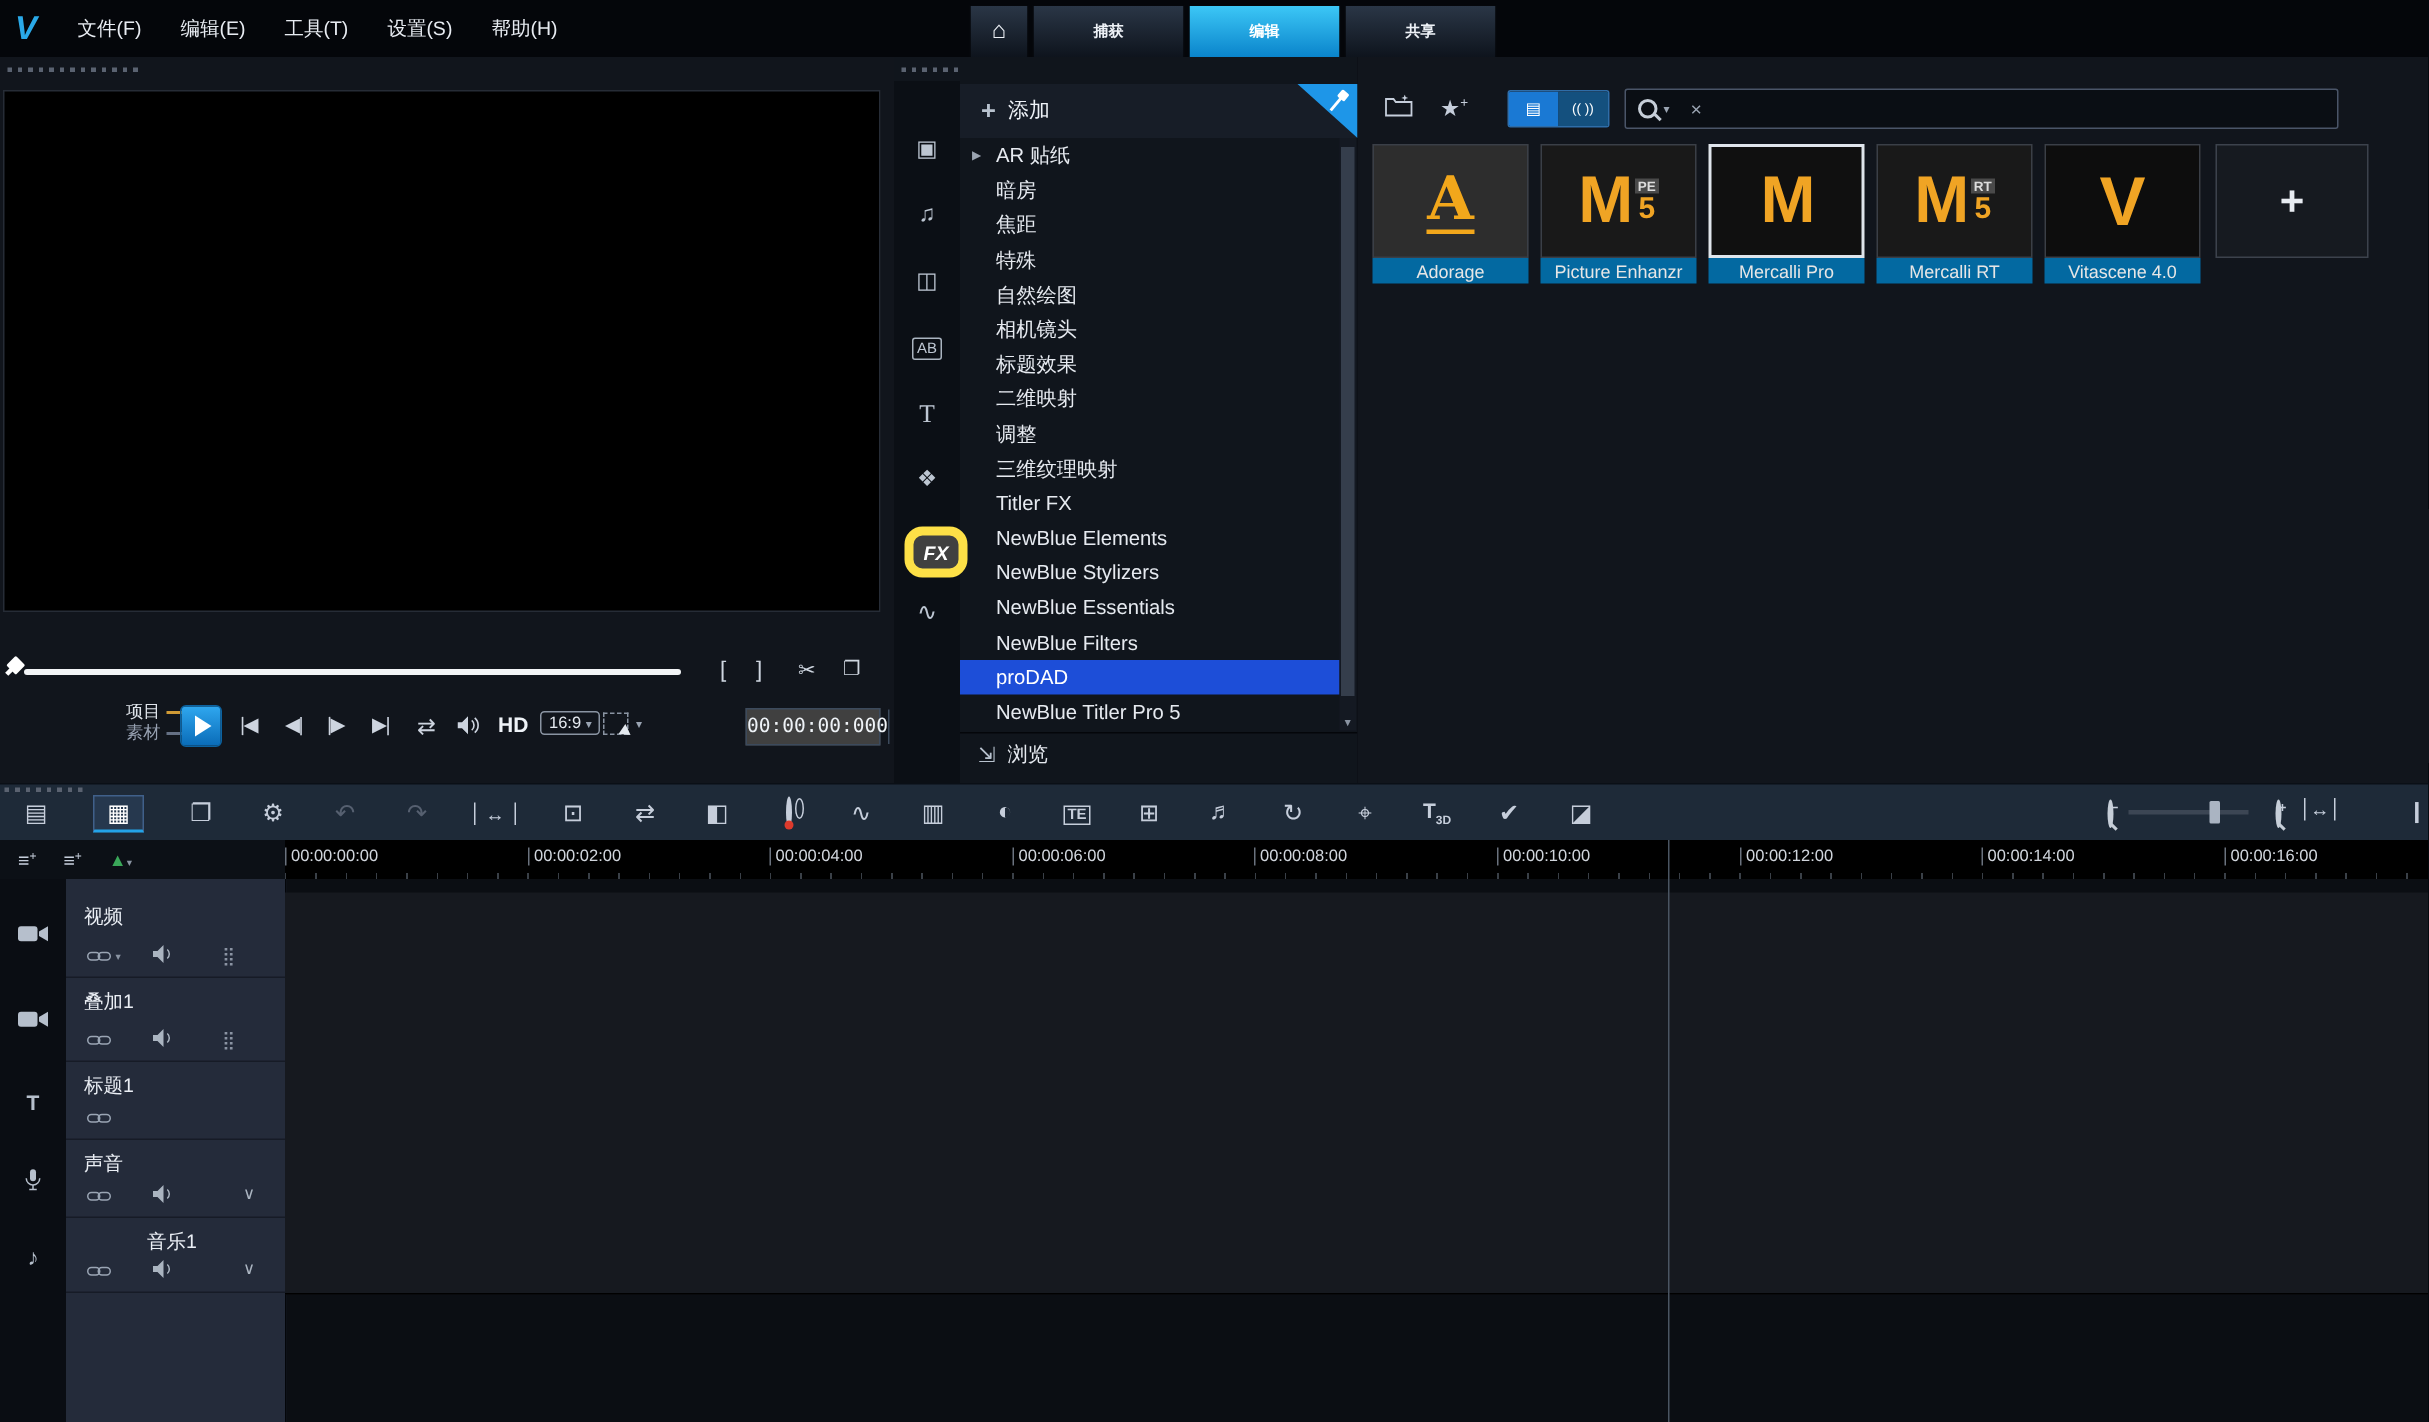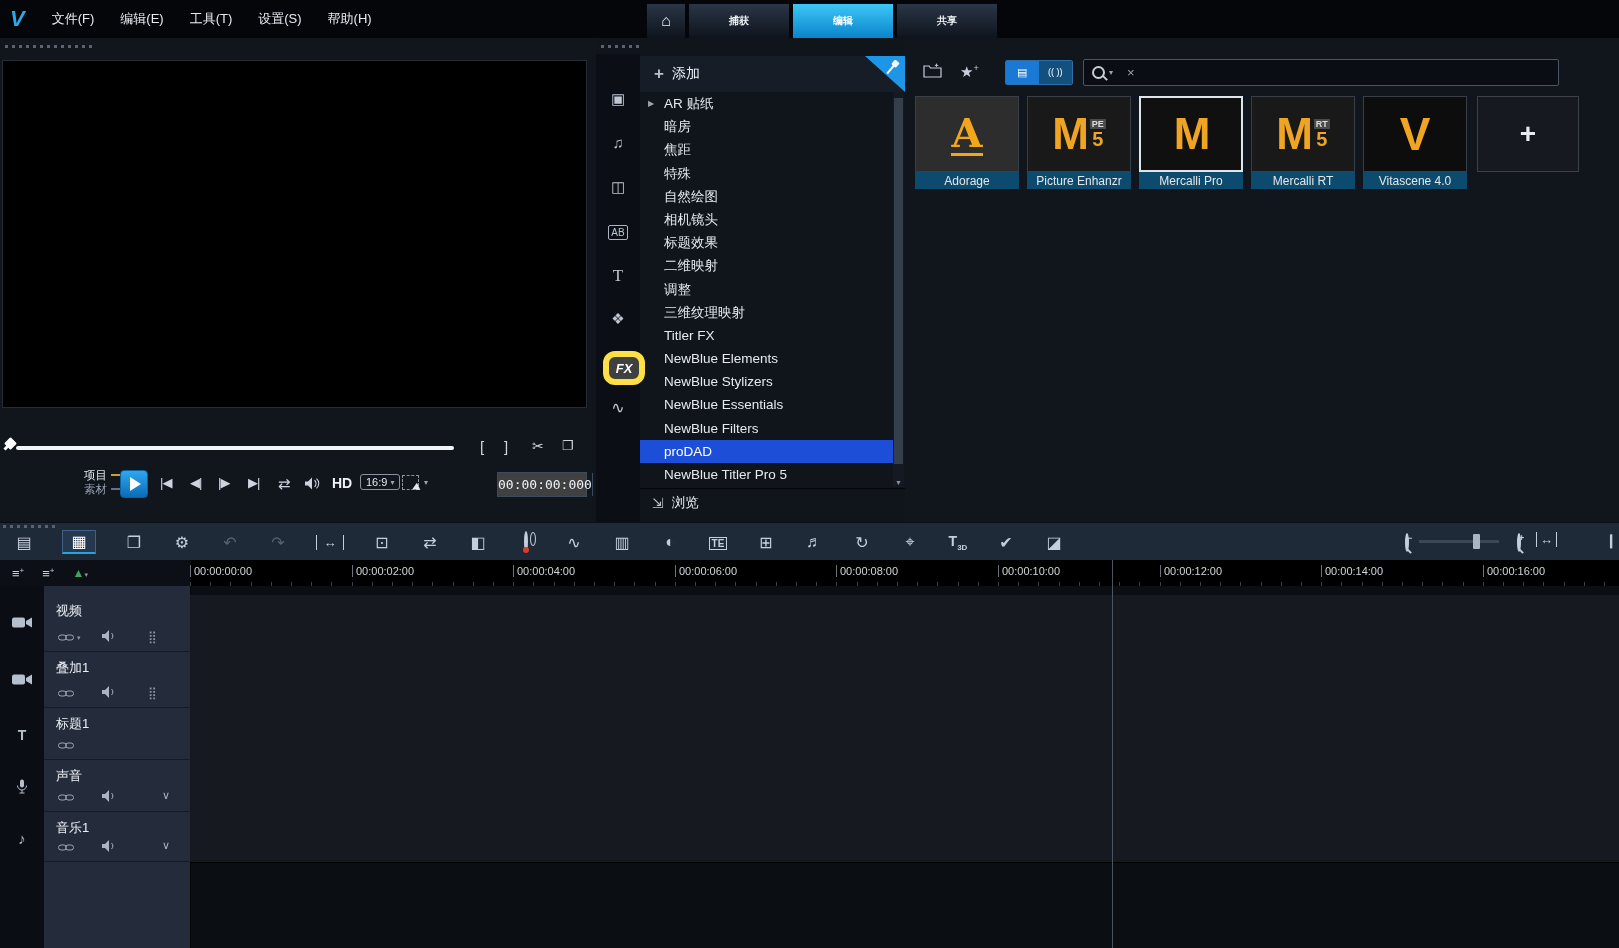--- a/index.html
+++ b/index.html
@@ -117,21 +117,21 @@
               transform:rotate(45deg);}
   .search-wrap .mag{margin:0 4px 0 8px;}
   .search-wrap .dd{font-size:8px;color:#9aa4b2;margin-right:6px;}
   .search-input{flex:1;background:transparent;border:none;outline:none;color:#dfe4ea;font-size:13px;
                 font-family:"Liberation Sans",sans-serif;}
   .search-input::placeholder{color:#8a93a0;font-style:italic;}
   .clear-x{color:#9aa4b2;font-size:13px;padding:0 8px;cursor:pointer;}
 
   .tile{position:absolute;top:58px;width:104px;cursor:pointer;}
   .tile .thumb{height:74px;border:1px solid #3a3f47;display:flex;align-items:center;justify-content:center;}
-  .tile .tlabel{height:17px;background:#0c4a6e;color:#e6e6e6;font-size:12px;display:flex;
+  .tile .tlabel{height:17px;background:#0369a1;color:#e6e6e6;font-size:12px;display:flex;
                 align-items:center;justify-content:center;white-space:nowrap;overflow:hidden;}
   .tile.sel .thumb{border:2px solid #dfe5ec;height:72px;}
   .ti1{left:10px;} .ti2{left:122px;} .ti3{left:234px;} .ti4{left:346px;} .ti5{left:458px;}
   .th1{background:#2d2d2d;} .th2{background:#191919;} .th3{background:#101010;}
   .th4{background:#191919;} .th5{background:#0d0d0d;}
   .logo-a{font-family:"DejaVu Serif",serif;font-weight:bold;font-size:40px;color:#f2a71b;
           border-bottom:3px solid #f2a71b;line-height:40px;}
   .logo-m{font-weight:bold;font-size:44px;color:#f0a424;letter-spacing:-2px;line-height:44px;}
   .logo-v{font-weight:bold;font-size:46px;color:#f0a424;line-height:46px;}
   .badge-col{display:flex;flex-direction:column;align-items:center;margin-left:3px;}
@@ -193,21 +193,21 @@
             border-right:1px solid #04060a;}
   .thead{position:absolute;left:0;width:146px;border-bottom:1px solid #161b26;box-sizing:border-box;}
   .thead .tname{padding:7px 0 0 12px;color:#eaeef4;font-size:13px;}
   .thead .ticons{position:absolute;left:0;bottom:7px;width:100%;height:14px;}
   .ticons .ic{position:absolute;top:0;cursor:pointer;}
   .ticons .p1{left:14px;} .ticons .p1dd{left:33px;top:4px;font-size:7px;color:#8a94a2;}
   .ticons .p2{left:58px;} .ticons .p3{left:104px;color:#8a93a2;font-size:12px;}
   .ticons .chev{left:118px;color:#aab4c0;font-size:11px;top:-1px;}
   .lane{position:absolute;left:190px;right:0;background:#16191f;border-bottom:1px solid #000;cursor:pointer;}
   .r1{top:9px;height:57px;} .r2{top:66px;height:56px;} .r3{top:122px;height:52px;}
-  .r4{top:174px;height:52px;} .r5{top:226px;height:50px;}
+  .r4{top:174px;height:52px;} .r5{top:226px;height:50px;padding-left:42px;}
   .playhead{position:absolute;left:1112px;top:560px;width:1px;height:388px;background:#4a5562;z-index:4;}
 </style>
 </head>
 <body>
 
 <div class="app">
 
   <div class="menubar">
     <span class="logo">V</span>
     <span class="menu-item">文件(F)</span>

